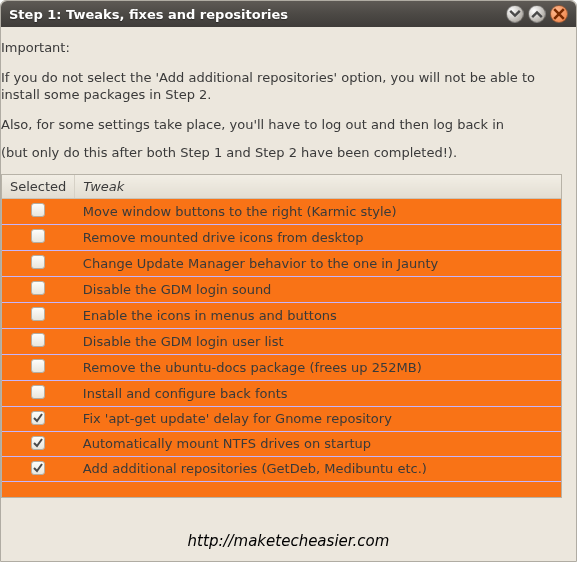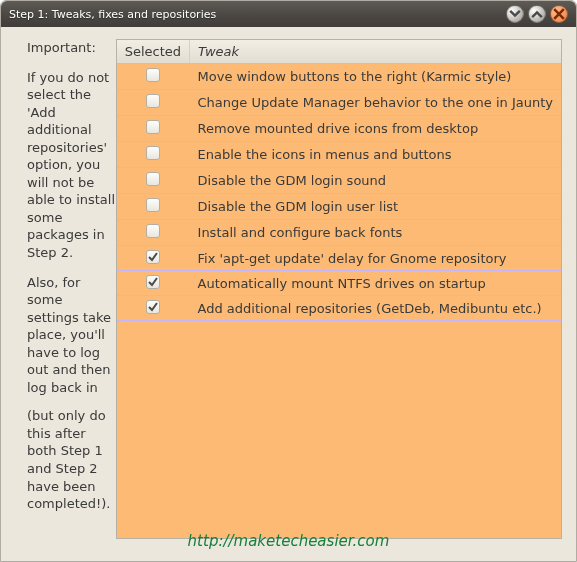--- a/index.html
+++ b/index.html
@@ -24,52 +24,52 @@
   .titlebar {
     height: 26px;
     background: linear-gradient(to bottom, #5e5a55 0%, #4c4945 50%, #3f3c39 100%);
     border-radius: 6px 6px 0 0;
     display: flex;
     align-items: center;
     padding: 0 8px;
     color: #fff;
   }
   .titlebar-title {
-    font-weight: normal;
-    font-size: 11px;
+    font-weight: bold;
+    font-size: 13px;
     flex: 1;
     text-shadow: 0 1px 1px rgba(0,0,0,0.4);
   }
   .titlebar-controls {
     display: flex;
     gap: 4px;
   }
   .win-btn {
     width: 18px; height: 18px;
     border-radius: 50%;
     border: 1px solid rgba(0,0,0,0.4);
     display: flex; align-items: center; justify-content: center;
     font-size: 10px;
     cursor: pointer;
   }
   .win-min { background: radial-gradient(circle at 30% 30%, #fff, #969087); }
   .win-max { background: radial-gradient(circle at 30% 30%, #fff, #969087); }
   .win-close { background: radial-gradient(circle at 30% 30%, #ffb98f, #ef7d3f); }
   .content {
-    padding: 12px 14px 6px 26px;
+    padding: 12px 14px 6px 0;
     flex: 1;
     display: flex;
-    flex-direction: row;
+    flex-direction: column;
   }
   .intro p { margin-bottom: 12px; line-height: 1.35; }
   .intro .tight { margin-bottom: 11px; }
   .select-label { margin: 8px 0 4px 0; }
   .table-wrap {
     border: 1px solid #b7b2a7;
-    background: #fdba74;
+    background: #f97316;
     flex: 0 0 auto;
   }
   table {
     width: 100%;
     border-collapse: collapse;
     font-size: 13px;
   }
   thead th {
     background: linear-gradient(to bottom, #f2eee5, #e2ddd2);
     text-align: left;
@@ -103,21 +103,21 @@
     display: flex;
     justify-content: flex-end;
     gap: 10px;
     padding: 10px 14px 6px 14px;
   }
   .watermark {
     position: absolute;
     left: 0; width: 577px;
     bottom: 12px;
     text-align: center;
-    color: #15803d;
+    color: #000000;
     font-size: 15px;
     font-style: italic;
     pointer-events: none;
   }
   .root { position: relative; }
 </style>
 </head>
 <body>
 
 <div class="root">
@@ -160,37 +160,41 @@
             <th>Tweak</th>
           </tr>
         </thead>
         <tbody id="tweak-rows">
               <tr>
                 <td class="col-sel"><span class="chk"></span></td>
                 <td>Move window buttons to the right (Karmic style)</td>
               </tr>
               <tr>
                 <td class="col-sel"><span class="chk"></span></td>
+                <td>Remove mounted drive icons from desktop</td>
+              </tr>
+              <tr>
+                <td class="col-sel"><span class="chk"></span></td>
                 <td>Change Update Manager behavior to the one in Jaunty</td>
               </tr>
               <tr>
                 <td class="col-sel"><span class="chk"></span></td>
-                <td>Remove mounted drive icons from desktop</td>
+                <td>Disable the GDM login sound</td>
               </tr>
               <tr>
                 <td class="col-sel"><span class="chk"></span></td>
                 <td>Enable the icons in menus and buttons</td>
               </tr>
               <tr>
                 <td class="col-sel"><span class="chk"></span></td>
-                <td>Disable the GDM login sound</td>
-              </tr>
-              <tr>
-                <td class="col-sel"><span class="chk"></span></td>
                 <td>Disable the GDM login user list</td>
+              </tr>
+              <tr>
+                <td class="col-sel"><span class="chk"></span></td>
+                <td>Remove the ubuntu-docs package (frees up 252MB)</td>
               </tr>
               <tr>
                 <td class="col-sel"><span class="chk"></span></td>
                 <td>Install and configure back fonts</td>
               </tr>
               <tr>
                 <td class="col-sel"><span class="chk checked">
                     <svg viewBox="0 0 12 12">
                       <path d="M2 6 L5 9 L10 2" stroke="#4a4a4a" stroke-width="2" fill="none"></path>
                     </svg>

